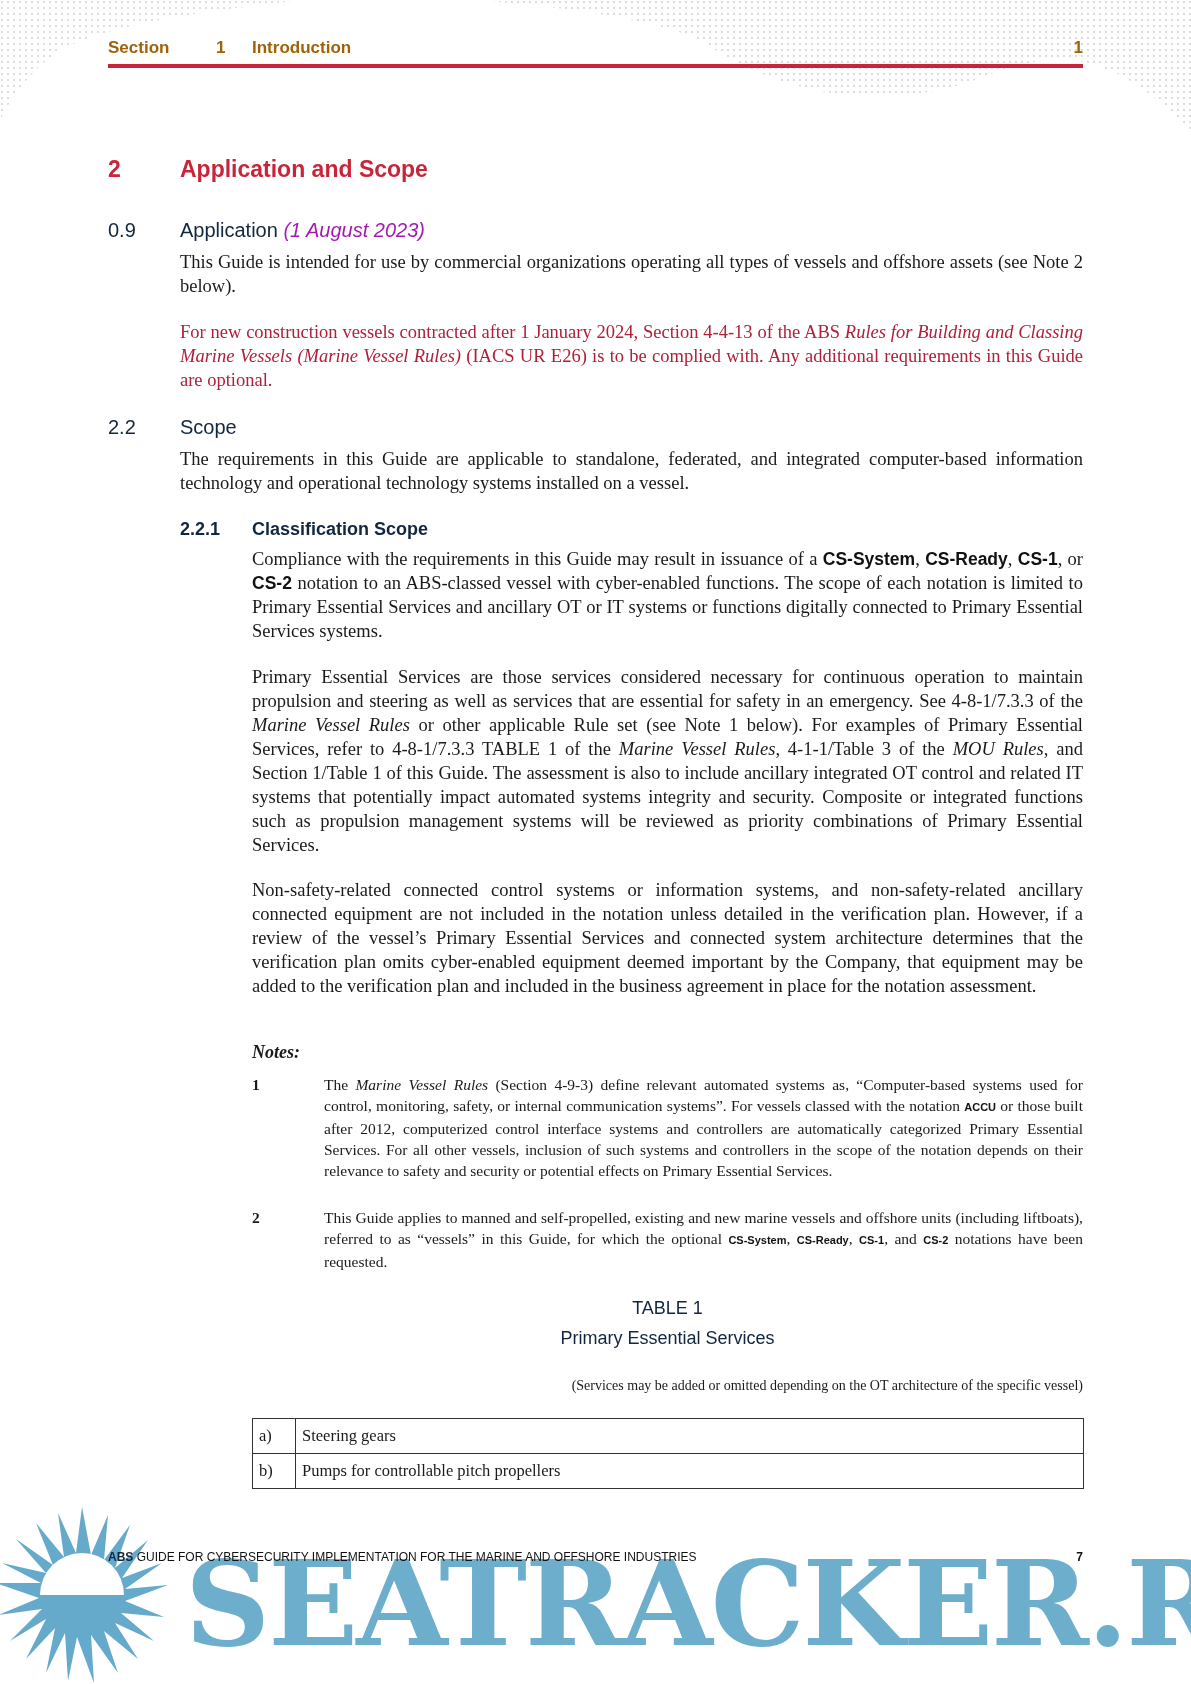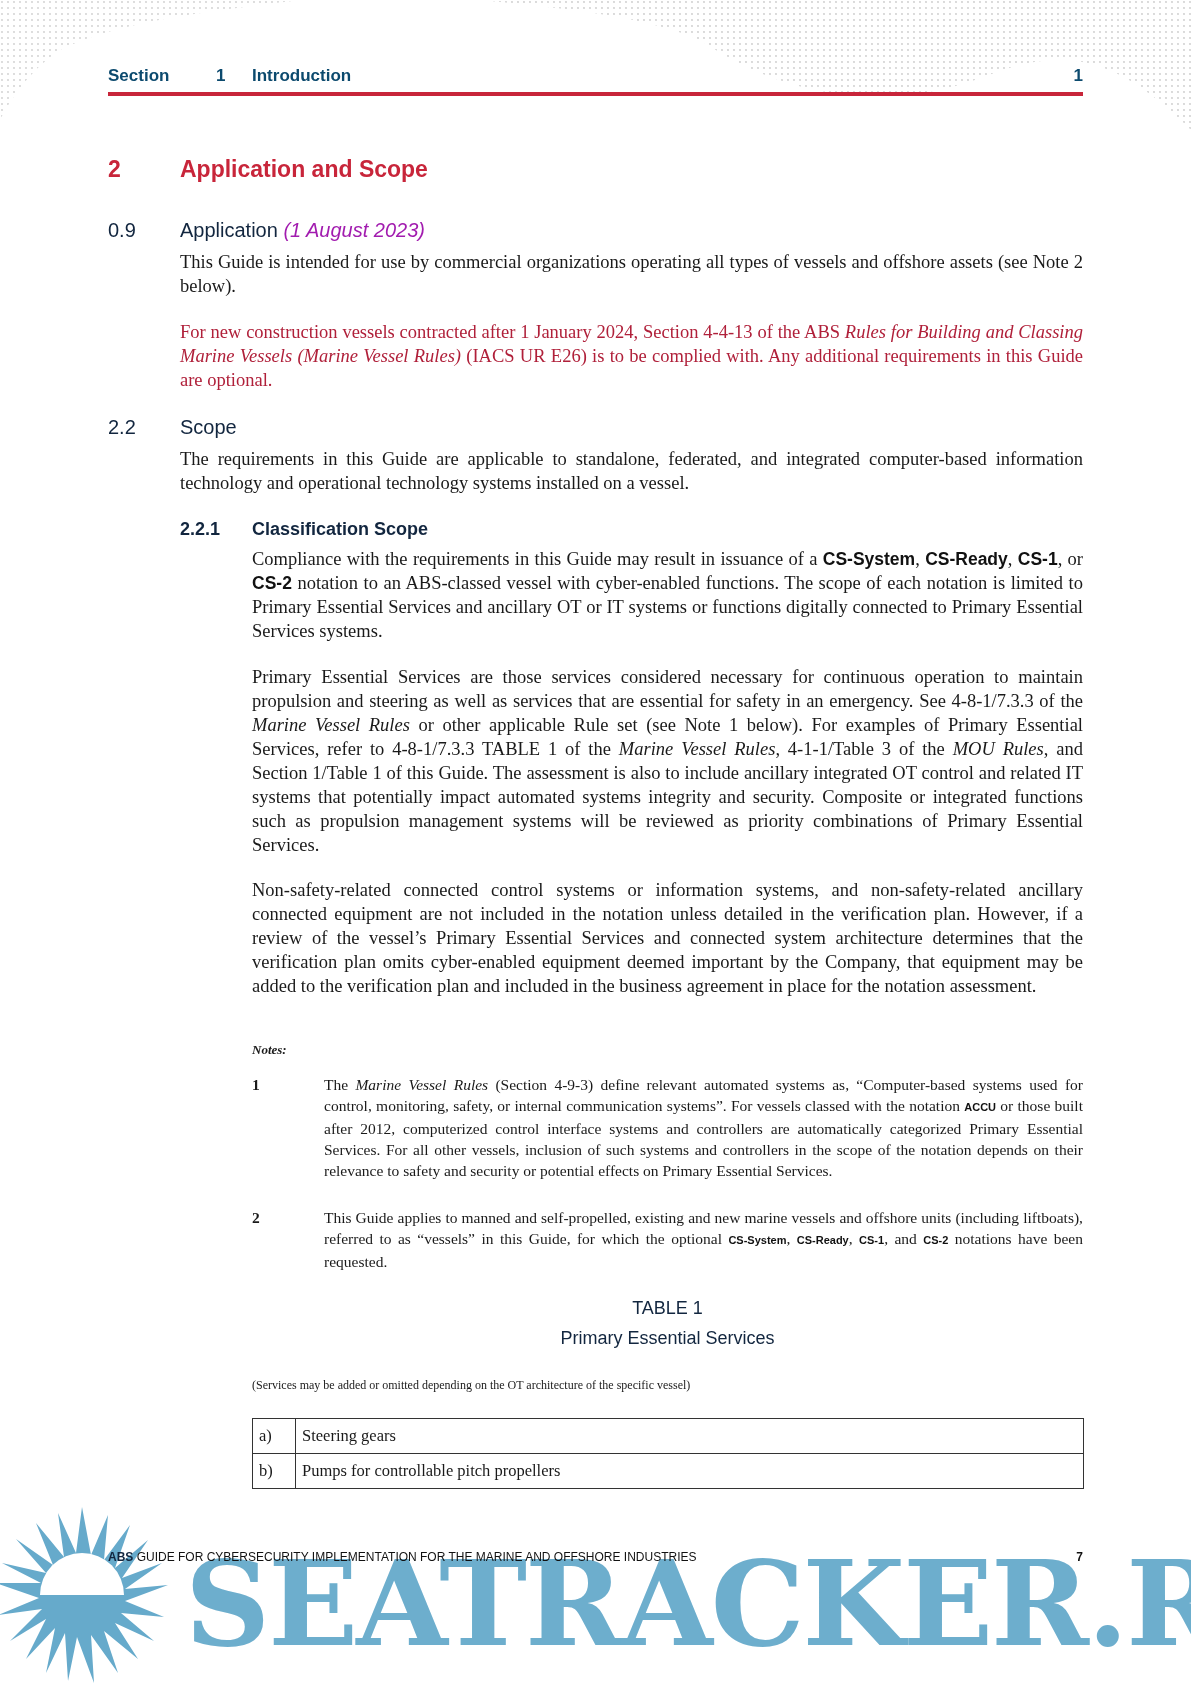--- a/index.html
+++ b/index.html
@@ -1,20 +1,20 @@
 <!DOCTYPE html>
 <html><head>
 <meta charset="utf-8">
 <style>
   html, body { margin:0; padding:0; }
   body { width:1191px; height:1684px; position:relative; background:#ffffff; overflow:hidden;
          font-family:"Liberation Serif", serif; color:#1a1a1a; }
   .dots { position:absolute; left:0; top:0; width:1191px; height:140px; }
-  .hdr { position:absolute; left:108px; top:64px; width:975px; height:30px;
-         font-family:"Liberation Sans", sans-serif; font-weight:bold; font-size:17px; color:#0c4a6e; }
+  .hdr { position:absolute; left:108px; top:36px; width:975px; height:30px;
+         font-family:"Liberation Sans", sans-serif; font-weight:bold; font-size:17px; color:#a16207; }
   .hdr .sec { position:absolute; left:0; top:2px; }
   .hdr .num { position:absolute; left:108px; top:2px; }
   .hdr .tit { position:absolute; left:144px; top:2px; }
   .hdr .pg { position:absolute; right:0; top:2px; }
   .hdr .rule { position:absolute; left:0; top:28px; width:975px; height:4px; background:#c8253a; }
 
   .h1 { position:absolute; left:108px; top:156px; font-family:"Liberation Sans", sans-serif;
         font-weight:bold; font-size:23px; color:#c8253a; }
   .h1 .n { position:absolute; left:0; }
   .h1 .t { position:absolute; left:72px; white-space:nowrap; }
@@ -26,29 +26,29 @@
 
   .h3 { position:absolute; left:180px; font-family:"Liberation Sans", sans-serif; font-weight:bold; font-size:18px; color:#12263f; white-space:nowrap; }
   .h3 .n { position:absolute; left:0; }
   .h3 .t { position:absolute; left:72px; }
 
   .p { position:absolute; font-size:18.5px; line-height:24px; text-align:justify; }
   .p.red { color:#b0203a; }
   .b { font-family:"Liberation Sans", sans-serif; font-weight:bold; font-size:17.5px; color:#111; }
   .i { font-style:italic; }
 
-  .notes-label { position:absolute; left:252px; top:1042px; font-style:italic; font-weight:bold; font-size:13px; }
+  .notes-label { position:absolute; left:252px; top:1042px; font-style:italic; font-weight:bold; font-size:18px; }
   .note { position:absolute; left:252px; width:831px; font-size:15.5px; line-height:21px; }
   .note .nn { position:absolute; left:0; top:0; font-weight:bold; }
   .note .nt { position:absolute; left:72px; width:759px; text-align:justify; }
   .note .b { font-size:11px; }
 
   .tcap { position:absolute; left:252px; width:831px; text-align:center; font-family:"Liberation Sans", sans-serif;
           font-size:18px; color:#12263f; line-height:31px; }
-  .tsub { position:absolute; left:252px; top:1378px; width:831px; text-align:left; font-size:12px; }
+  .tsub { position:absolute; left:252px; top:1378px; width:831px; text-align:right; font-size:14px; }
   table.t1 { position:absolute; left:252px; top:1418px; width:832px; border-collapse:collapse; font-size:16.5px; }
   table.t1 td { border:1.5px solid #333; height:34px; padding:0 6px; }
   table.t1 td.k { width:30px; }
 
   .footer { position:absolute; left:108px; top:1550px; width:975px; font-family:"Liberation Sans", sans-serif; font-size:12px; color:#111; }
   .footer .abs { font-weight:bold; color:#12263f; }
   .footer .pg { position:absolute; right:0; top:0; font-weight:bold; }
   .footer .yr { display:block; }
   .footer .dot { color:#c8253a; }
 

